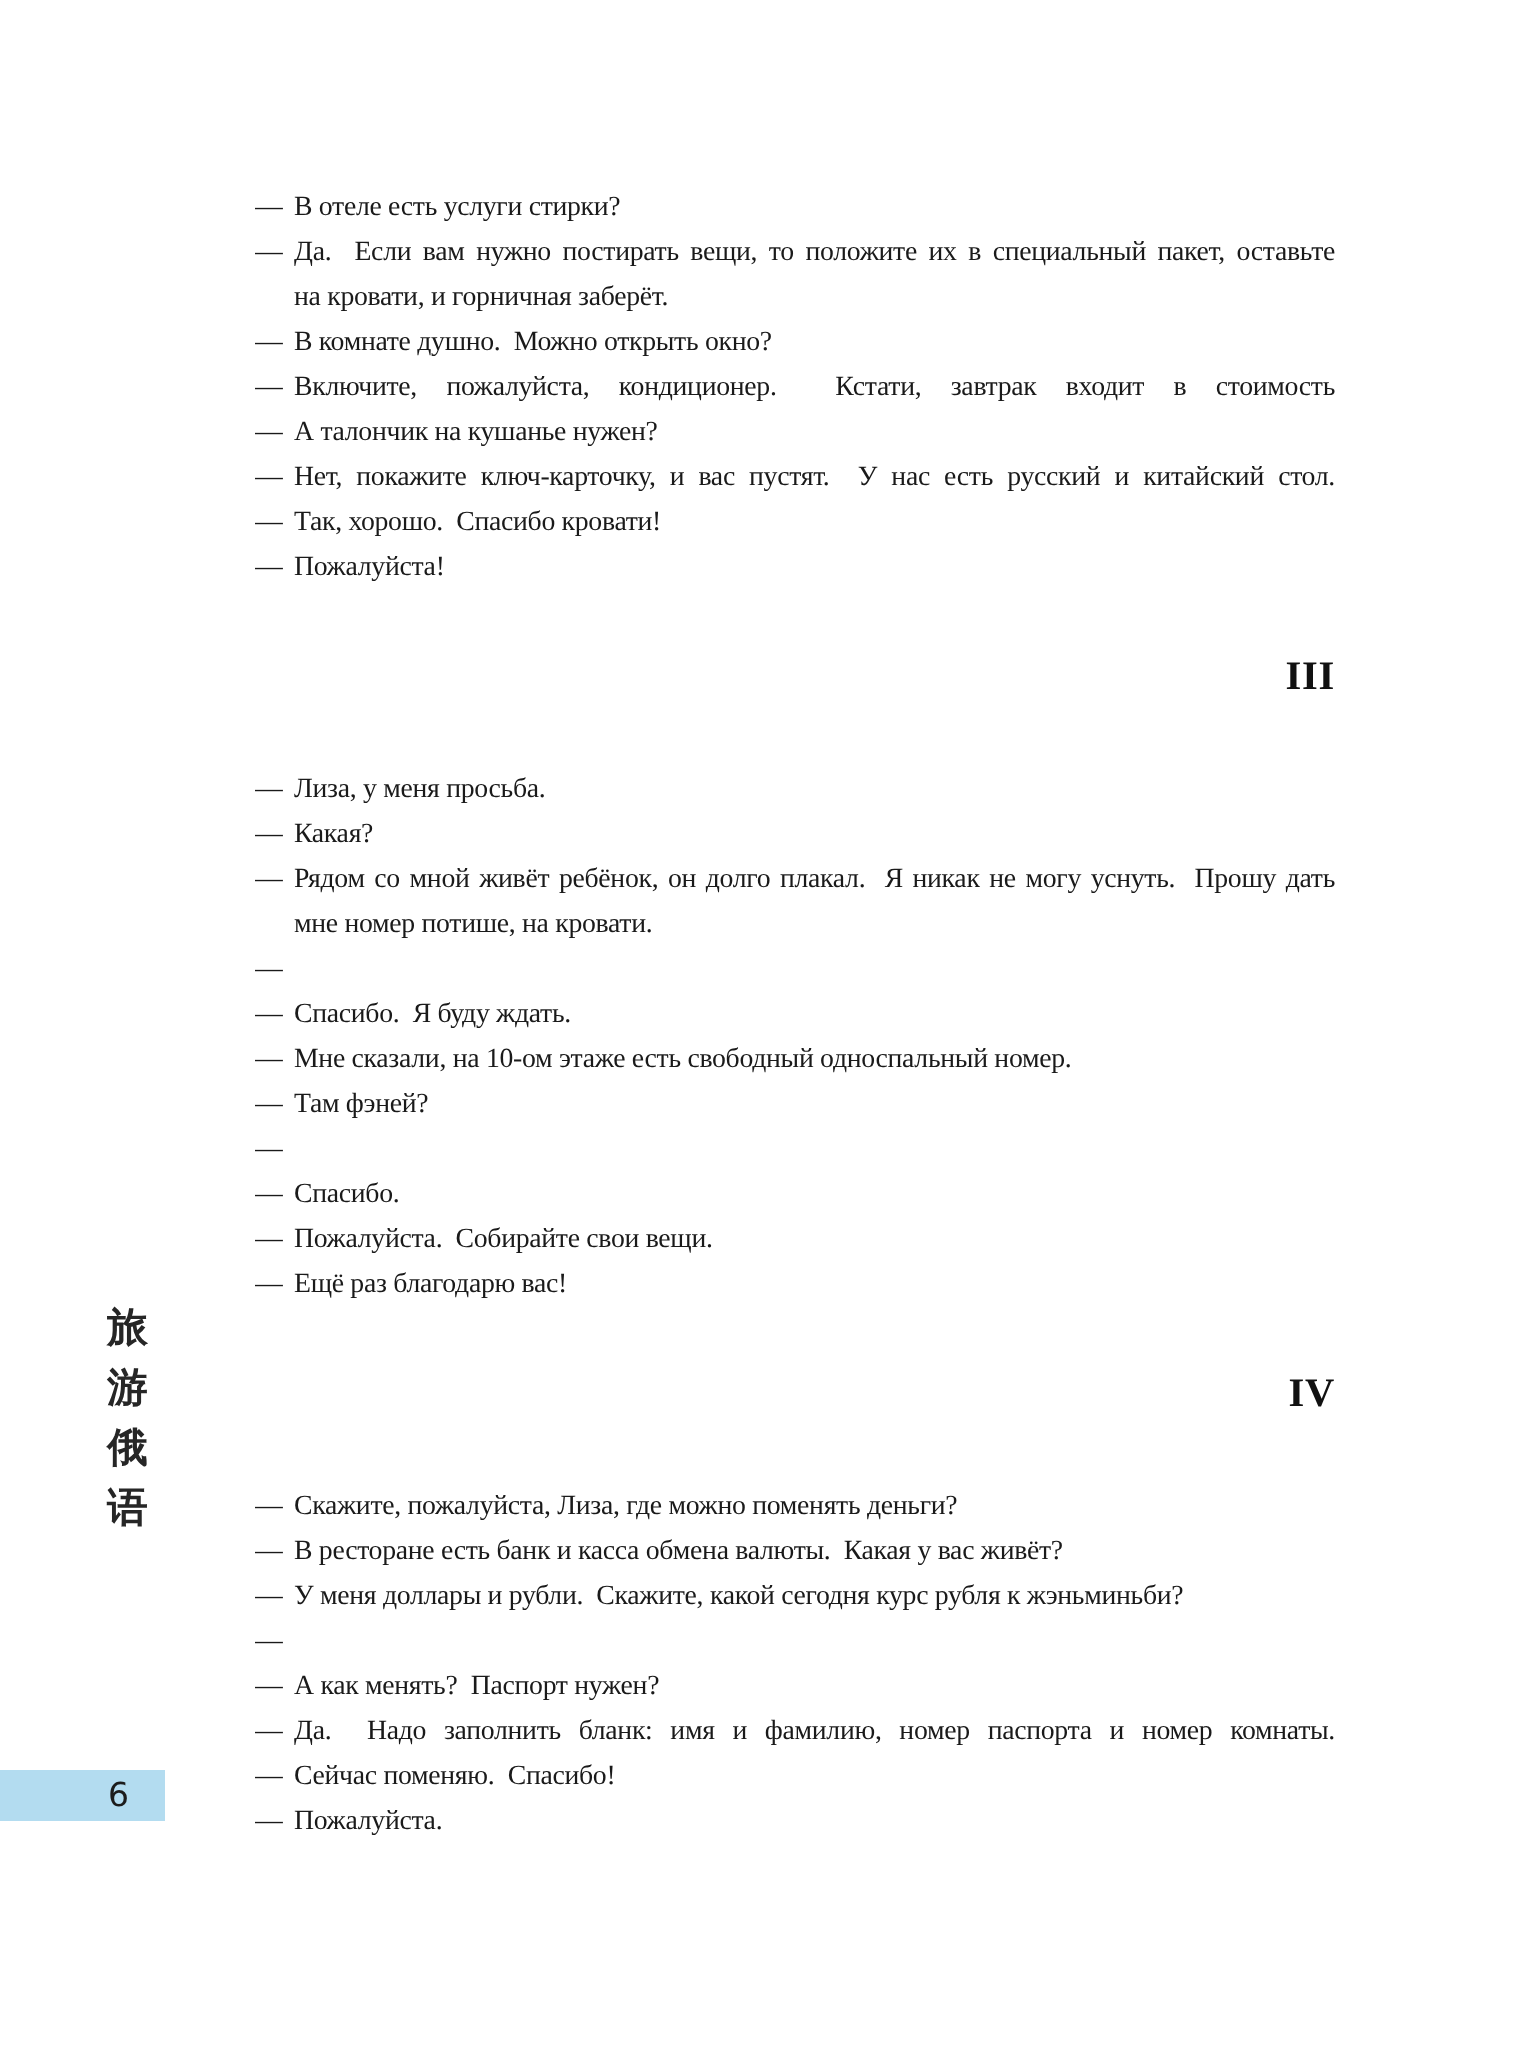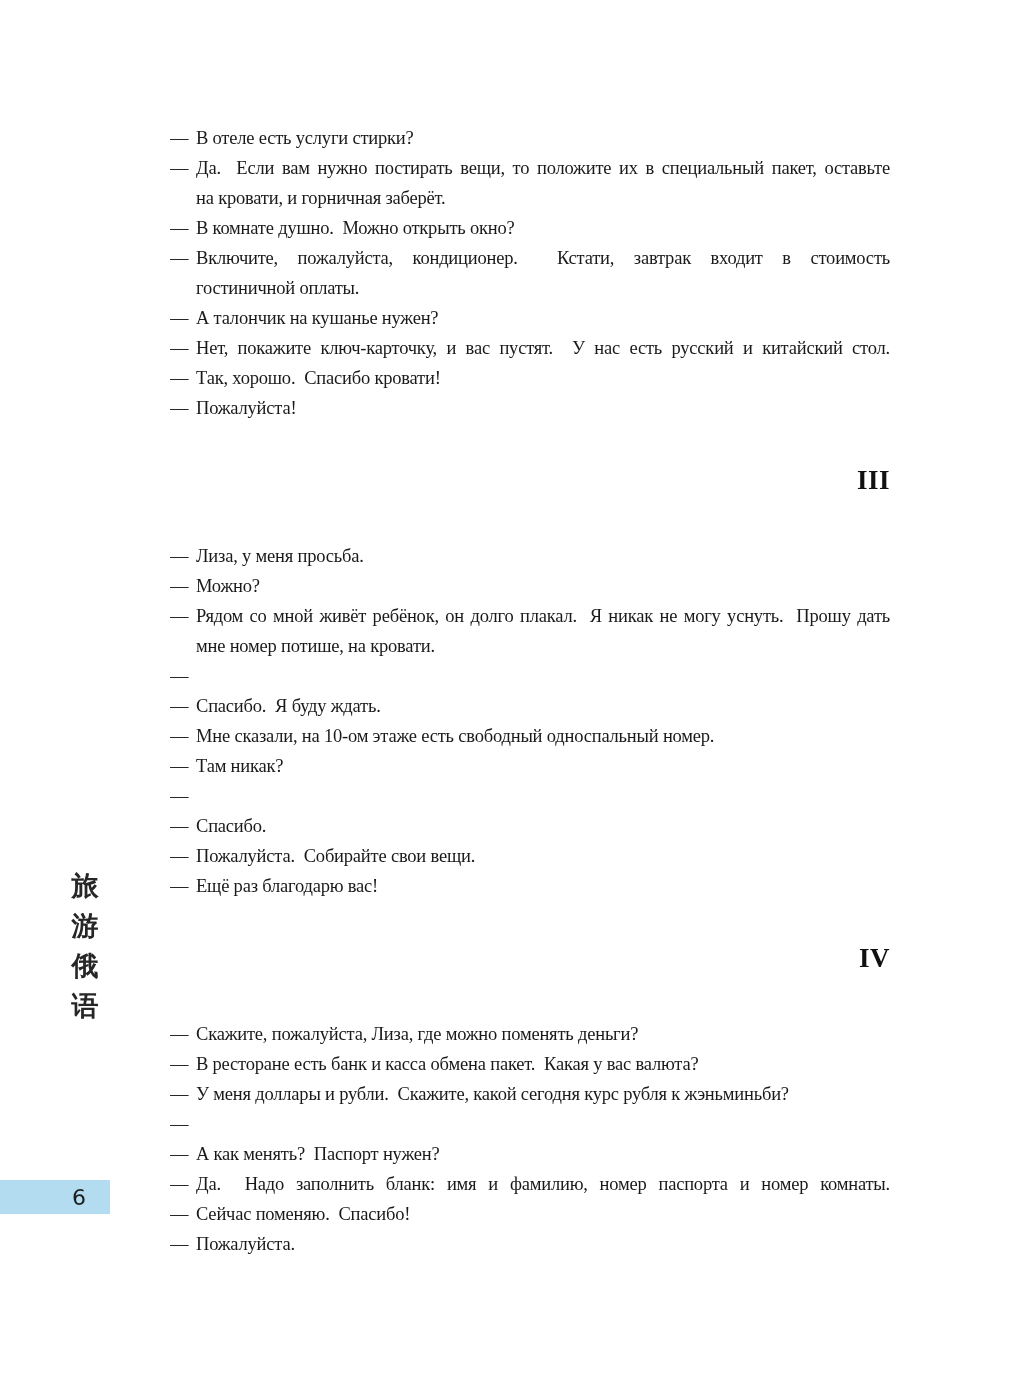--- a/index.html
+++ b/index.html
@@ -91,79 +91,78 @@
         </div>
         <div class="para">
           <div class="line stretch"><span class="dash">—</span><span>Да.  Если вам нужно постирать вещи, то положите их в специальный пакет, оставьте</span></div>
           <div class="line"><span>на кровати, и горничная заберёт.</span></div>
         </div>
         <div class="para">
           <div class="line"><span class="dash">—</span><span>В комнате душно.  Можно открыть окно?</span></div>
         </div>
         <div class="para">
           <div class="line stretch"><span class="dash">—</span><span>Включите, пожалуйста, кондиционер.  Кстати, завтрак входит в стоимость</span></div>
-          <div class="line"><span>гостиничной оплаты.</span></div>
         </div>
         <div class="para">
           <div class="line"><span class="dash">—</span><span>А талончик на кушанье нужен?</span></div>
         </div>
         <div class="para">
           <div class="line stretch"><span class="dash">—</span><span>Нет, покажите ключ-карточку, и вас пустят.  У нас есть русский и китайский стол.</span></div>
         </div>
         <div class="para">
           <div class="line"><span class="dash">—</span><span>Так, хорошо.  Спасибо кровати!</span></div>
         </div>
         <div class="para">
           <div class="line"><span class="dash">—</span><span>Пожалуйста!</span></div>
         </div>
       </section>
       <section>
         <div class="section-header">III</div>
         <div class="para">
           <div class="line"><span class="dash">—</span><span>Лиза, у меня просьба.</span></div>
         </div>
         <div class="para">
-          <div class="line"><span class="dash">—</span><span>Можно?</span></div>
+          <div class="line"><span class="dash">—</span><span>Какая?</span></div>
         </div>
         <div class="para">
           <div class="line stretch"><span class="dash">—</span><span>Рядом со мной живёт ребёнок, он долго плакал.  Я никак не могу уснуть.  Прошу дать</span></div>
           <div class="line"><span>мне номер потише, на кровати.</span></div>
         </div>
         <div class="para">
           <div class="line stretch"><span class="dash">—</span></div>
         </div>
         <div class="para">
           <div class="line"><span class="dash">—</span><span>Спасибо.  Я буду ждать.</span></div>
         </div>
         <div class="para">
           <div class="line"><span class="dash">—</span><span>Мне сказали, на 10-ом этаже есть свободный односпальный номер.</span></div>
         </div>
         <div class="para">
-          <div class="line"><span class="dash">—</span><span>Там никак?</span></div>
+          <div class="line"><span class="dash">—</span><span>Там фэней?</span></div>
         </div>
         <div class="para">
           <div class="line"><span class="dash">—</span></div>
         </div>
         <div class="para">
           <div class="line"><span class="dash">—</span><span>Спасибо.</span></div>
         </div>
         <div class="para">
           <div class="line"><span class="dash">—</span><span>Пожалуйста.  Собирайте свои вещи.</span></div>
         </div>
         <div class="para">
           <div class="line"><span class="dash">—</span><span>Ещё раз благодарю вас!</span></div>
         </div>
       </section>
       <section>
         <div class="section-header">IV</div>
         <div class="para">
           <div class="line"><span class="dash">—</span><span>Скажите, пожалуйста, Лиза, где можно поменять деньги?</span></div>
         </div>
         <div class="para">
-          <div class="line"><span class="dash">—</span><span>В ресторане есть банк и касса обмена пакет.  Какая у вас валюта?</span></div>
+          <div class="line"><span class="dash">—</span><span>В ресторане есть банк и касса обмена валюты.  Какая у вас живёт?</span></div>
         </div>
         <div class="para">
           <div class="line"><span class="dash">—</span><span>У меня доллары и рубли.  Скажите, какой сегодня курс рубля к жэньминьби?</span></div>
         </div>
         <div class="para">
           <div class="line"><span class="dash">—</span></div>
         </div>
         <div class="para">
           <div class="line"><span class="dash">—</span><span>А как менять?  Паспорт нужен?</span></div>
         </div>

